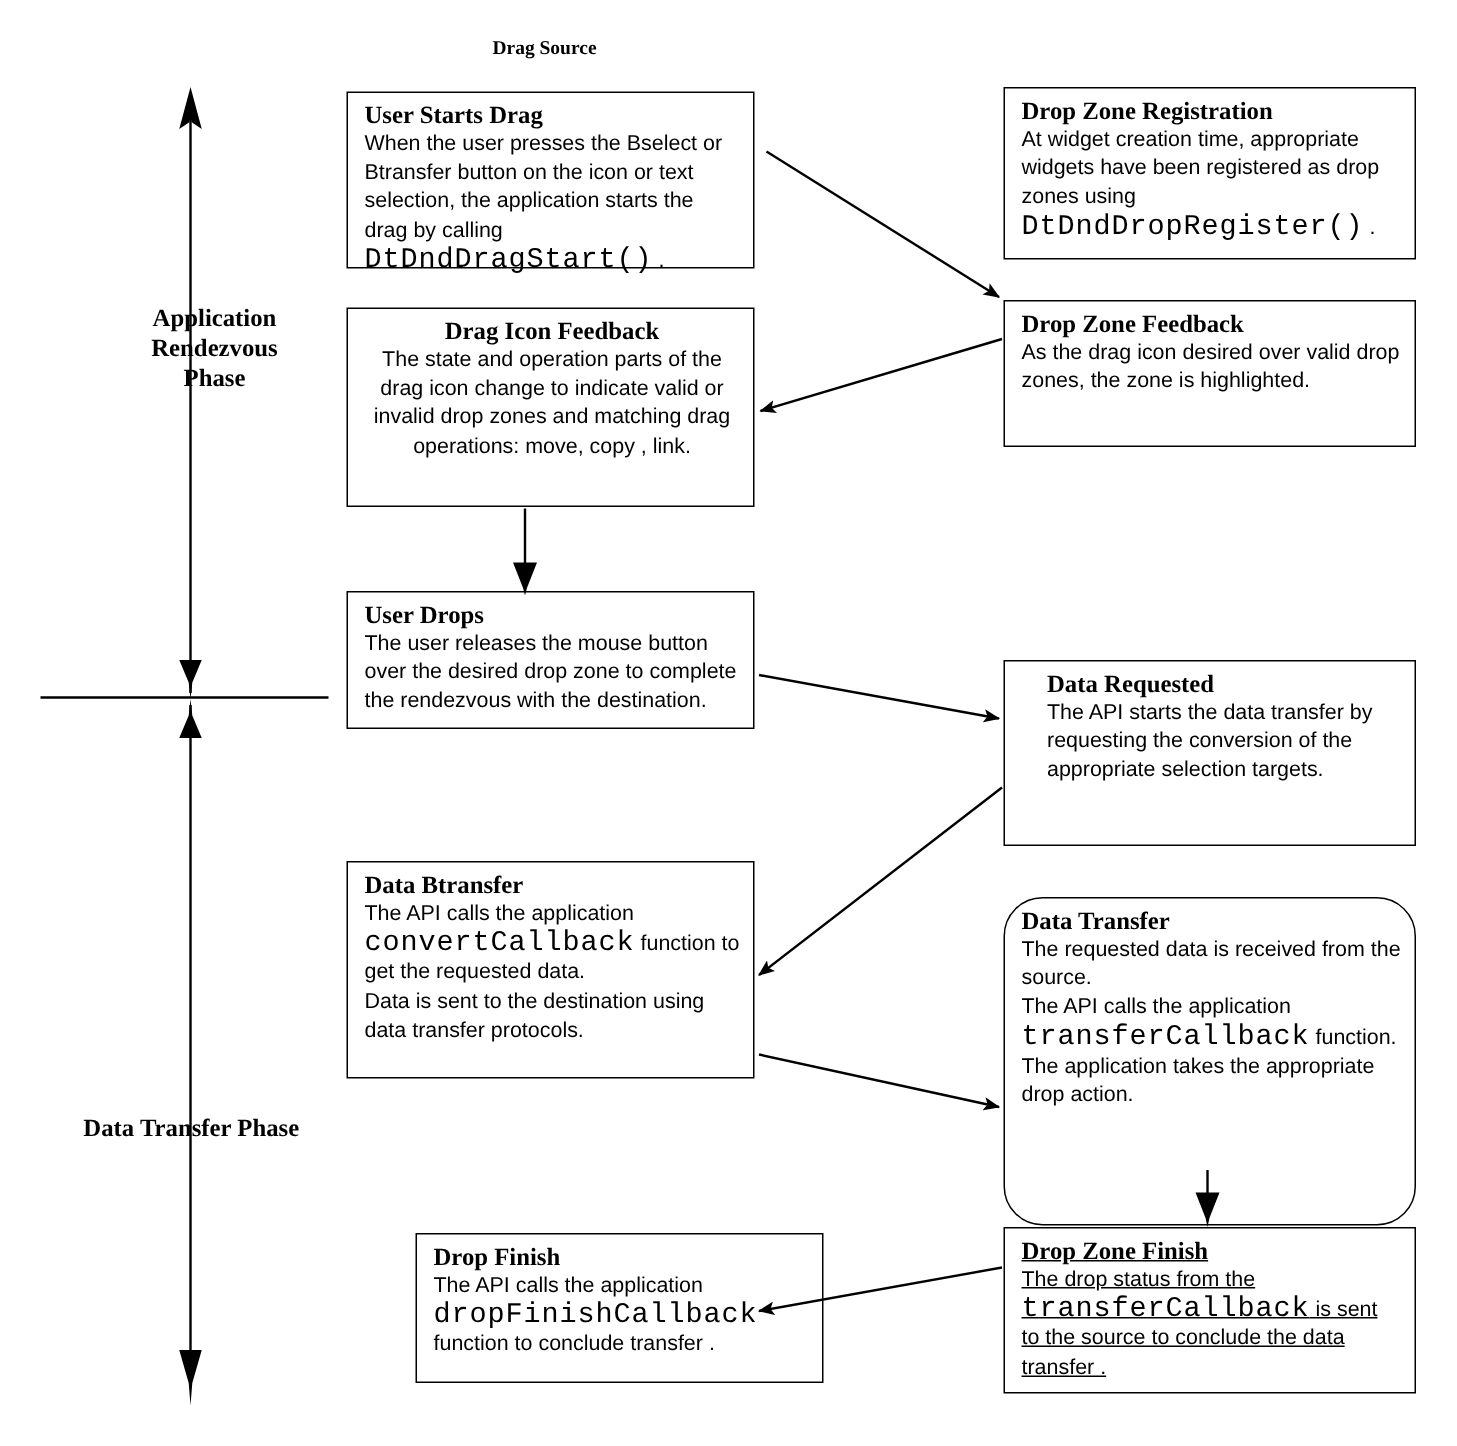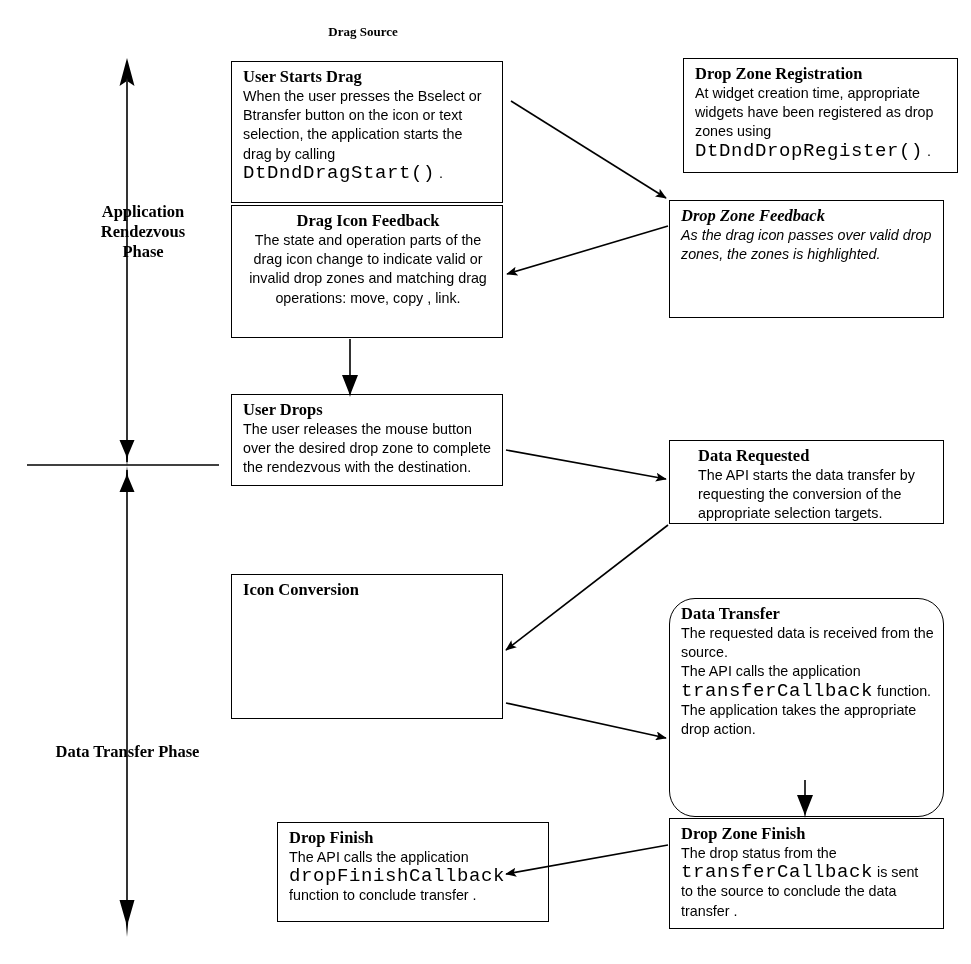--- a/index.html
+++ b/index.html
@@ -42,65 +42,66 @@
 <div class="col-head" style="left:263px;top:24px;width:200px;">Drag Source</div>
 <div class="col-head" style="left:685px;top:24px;width:200px;margin-top:40px;">Drop Zone</div>
 
 <div class="phase-label" style="left:45px;top:202px;width:196px;">
   <div>Application</div>
   <div>Rendezvous</div>
   <div>Phase</div>
 </div>
 <div class="phase-label" style="left:10px;top:742px;width:235px;">Data Transfer Phase</div>
 
-<div class="nodebox" style="left:231px;top:61px;width:272px;height:142px;">
+<div class="nodebox" style="left:231px;top:61px;width:272px;height:118px;">
   <p class="t">User Starts Drag</p>
   <p class="b"><span>When the user presses the Bselect or Btransfer button on the icon or text selection, the application starts the drag by calling </span><span class="m">DtDndDragStart()</span><span> .</span></p>
 </div>
 
 <div class="nodebox" style="left:231px;top:205px;width:272px;height:133px;text-align:center;">
   <p class="t">Drag Icon Feedback</p>
   <p class="b">The state and operation parts of the drag icon change to indicate valid or invalid drop zones and matching drag operations: move, copy , link.</p>
 </div>
 
 <div class="nodebox" style="left:231px;top:394px;width:272px;height:92px;">
   <p class="t">User Drops</p>
   <p class="b">The user releases the mouse button over the desired drop zone to complete the rendezvous with the destination.</p>
 </div>
 
 <div class="nodebox" style="left:231px;top:574px;width:272px;height:145px;">
-  <p class="t">Icon Conversion</p>
+  <p class="t">Data Btransfer</p>
+  <p class="b"><span>The API calls the application </span><span class="m">convertCallback</span><span> function to get the requested data.</span><br><span>Data is sent to the destination using data transfer protocols.</span></p>
 </div>
 
 <div class="nodebox" style="left:231px;top:822px;width:272px;height:100px;margin-left:46px;">
   <p class="t">Drop Finish</p>
   <p class="b"><span>The API calls the application </span><br><span class="m">dropFinishCallback</span><br><span>function to conclude transfer .</span></p>
 </div>
 
-<div class="nodebox" style="left:683px;top:58px;width:275px;height:115px;">
+<div class="nodebox" style="left:669px;top:58px;width:275px;height:115px;">
   <p class="t">Drop Zone Registration</p>
   <p class="b"><span>At widget creation time, appropriate widgets have been registered as drop zones using </span><span class="m">DtDndDropRegister()</span><span> .</span></p>
 </div>
 
-<div class="nodebox" style="left:669px;top:200px;width:275px;height:118px;font-style:italic;">
+<div class="nodebox" style="left:669px;top:200px;width:275px;height:98px;">
   <p class="t">Drop Zone Feedback</p>
-  <p class="b">As the drag icon passes over valid drop zones, the zones is highlighted.</p>
+  <p class="b">As the drag icon desired over valid drop zones, the zone is highlighted.</p>
 </div>
 
-<div class="nodebox" style="left:669px;top:440px;width:275px;height:84px;padding-left:28px;">
+<div class="nodebox" style="left:669px;top:440px;width:275px;height:124px;padding-left:28px;">
   <p class="t">Data Requested</p>
   <p class="b">The API starts the data transfer by requesting the conversion of the appropriate selection targets.</p>
 </div>
 
 <div class="nodebox" style="left:669px;top:598px;width:275px;height:219px;border-radius:26px;">
   <p class="t">Data Transfer</p>
   <p class="b"><span>The requested data is received from the source.</span><br><span>The API calls the application </span><span class="m">transferCallback</span><span> function.</span><br><span>The application takes the appropriate drop action.</span></p>
 </div>
 
-<div class="nodebox" style="left:669px;top:818px;width:275px;height:111px;">
+<div class="nodebox" style="left:669px;top:818px;width:275px;height:111px;text-decoration:underline;">
   <p class="t">Drop Zone Finish</p>
   <p class="b"><span>The drop status from the </span><br><span class="m">transferCallback</span><span> is sent to the source to conclude the data transfer .</span></p>
 </div>
 
 <svg class="overlay" viewBox="0 0 971 964" xmlns="http://www.w3.org/2000/svg">
   <defs>
     <marker id="ah" markerWidth="11" markerHeight="9" refX="10.2" refY="4.5" orient="auto" markerUnits="userSpaceOnUse">
       <path d="M0,0 L11,4.5 L0,9 L2.4,4.5 Z" fill="#000"></path>
     </marker>
     <marker id="ahv" markerWidth="13" markerHeight="22" refX="6.5" refY="21" orient="auto" markerUnits="userSpaceOnUse">

